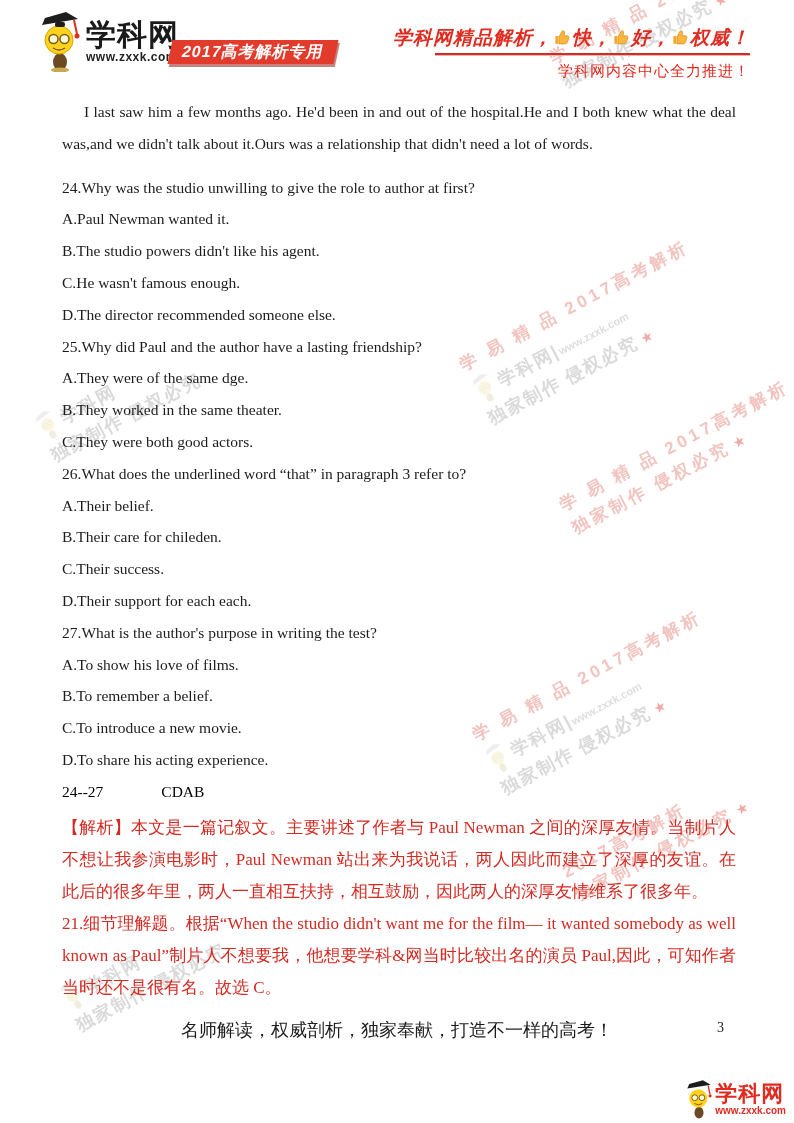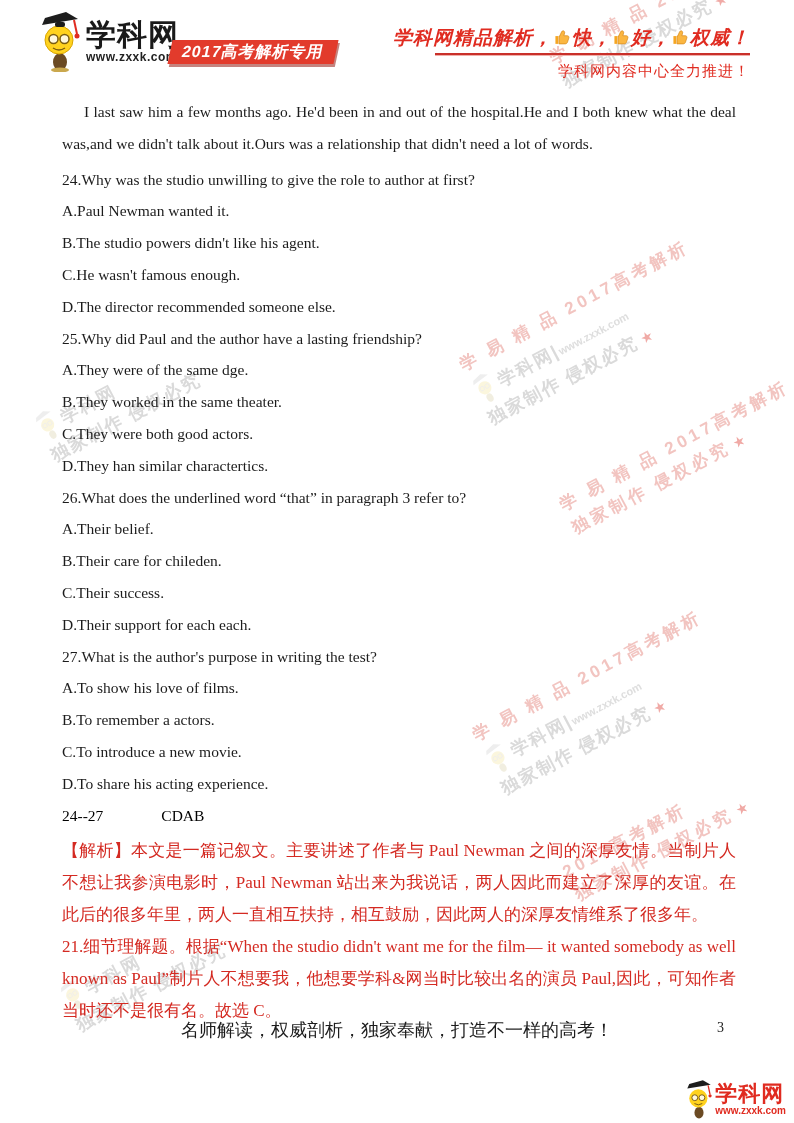--- a/index.html
+++ b/index.html
@@ -36,21 +36,21 @@
     padding-bottom:3px;
   }
   .slogan-underline { width:315px; height:3px; margin-left:auto;
     border-top:2px solid #c9302a; border-bottom:1px solid #f0b0aa; }
   .slogan-sub { margin-top:6px; color:#e02b20; font-size:15px; letter-spacing:1px; white-space:nowrap; }
   .thumb-icon { width:17px; height:17px; vertical-align:-2px; margin:0 1px; }
 
   
   .content { position:absolute; top:96px; left:0; width:100%; padding:0 58px 0 62px; }
   .line { margin:0; line-height:31.8px; font-size:15.5px; }
-  .passage { text-align:justify; text-indent:22px; margin-bottom:4px; }
+  .passage { text-align:justify; text-indent:22px; margin-bottom:12px; }
   .answer-line { color:#000000; }
   .answer-line .gap { display:inline-block; width:58px; }
   .analysis { color:#d42a22; text-align:justify; line-height:32px; font-size:17px; }
   .analysis.first { margin-top:4px; }
 
   
   .footer-line { position:absolute; top:1018px; left:0; width:100%; text-align:center;
     font-size:18px; color:#1c1c1c; }
   .page-number { position:absolute; top:1020px; right:70px; font-size:14px; color:#1c1c1c; }
   .bottom-logo { position:absolute; right:8px; bottom:2px; display:flex; align-items:flex-start; }
@@ -194,31 +194,30 @@
     <p class="line">24.Why was the studio unwilling to give the role to author at first?</p>
     <p class="line">A.Paul Newman wanted it.</p>
     <p class="line">B.The studio powers didn't like his agent.</p>
     <p class="line">C.He wasn't famous enough.</p>
     <p class="line">D.The director recommended someone else.</p>
 
     <p class="line">25.Why did Paul and the author have a lasting friendship?</p>
     <p class="line">A.They were of the same dge.</p>
     <p class="line">B.They worked in the same theater.</p>
     <p class="line">C.They were both good actors.</p>
-    <p class="line">D.They han similar charactertics.</p>
 
     <p class="line">26.What does the underlined word “that” in paragraph 3 refer to?</p>
     <p class="line">A.Their belief.</p>
     <p class="line">B.Their care for chileden.</p>
     <p class="line">C.Their success.</p>
     <p class="line">D.Their support for each each.</p>
 
     <p class="line">27.What is the author's purpose in writing the test?</p>
     <p class="line">A.To show his love of films.</p>
-    <p class="line">B.To remember a actors.</p>
+    <p class="line">B.To remember a belief.</p>
     <p class="line">C.To introduce a new movie.</p>
     <p class="line">D.To share his acting experience.</p>
 
     <p class="line answer-line"><span>24--27</span><span class="gap"></span><span>CDAB</span></p>
 
     <p class="line analysis first">【解析】本文是一篇记叙文。主要讲述了作者与 Paul Newman 之间的深厚友情。当制片人不想让我参演电影时，Paul Newman 站出来为我说话，两人因此而建立了深厚的友谊。在此后的很多年里，两人一直相互扶持，相互鼓励，因此两人的深厚友情维系了很多年。</p>
     <p class="line analysis">21.细节理解题。根据“When the studio didn't want me for the film— it wanted somebody as well known as Paul”制片人不想要我，他想要学科&amp;网当时比较出名的演员 Paul,因此，可知作者当时还不是很有名。故选 C。</p>
   </div>
 
   <div class="footer-line">名师解读，权威剖析，独家奉献，打造不一样的高考！</div>

